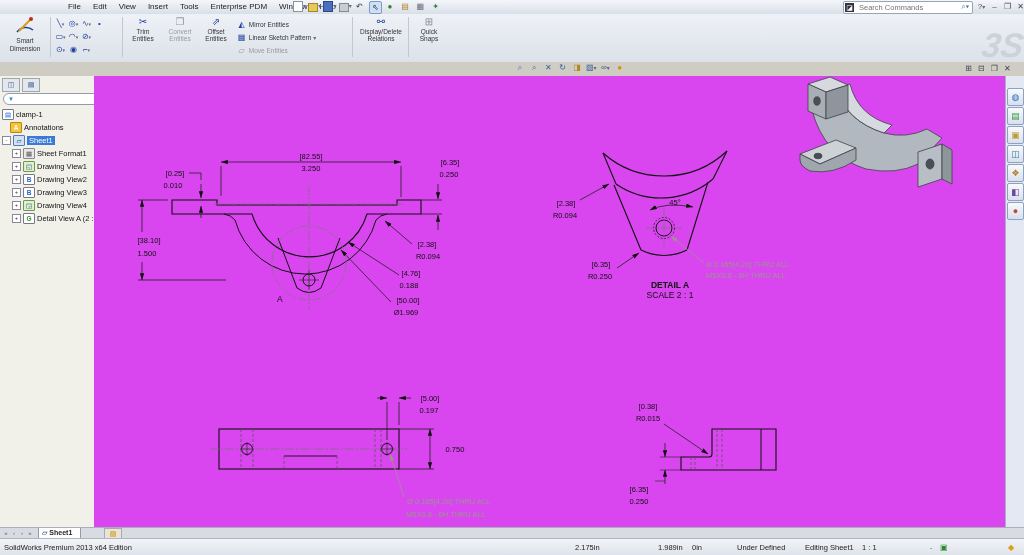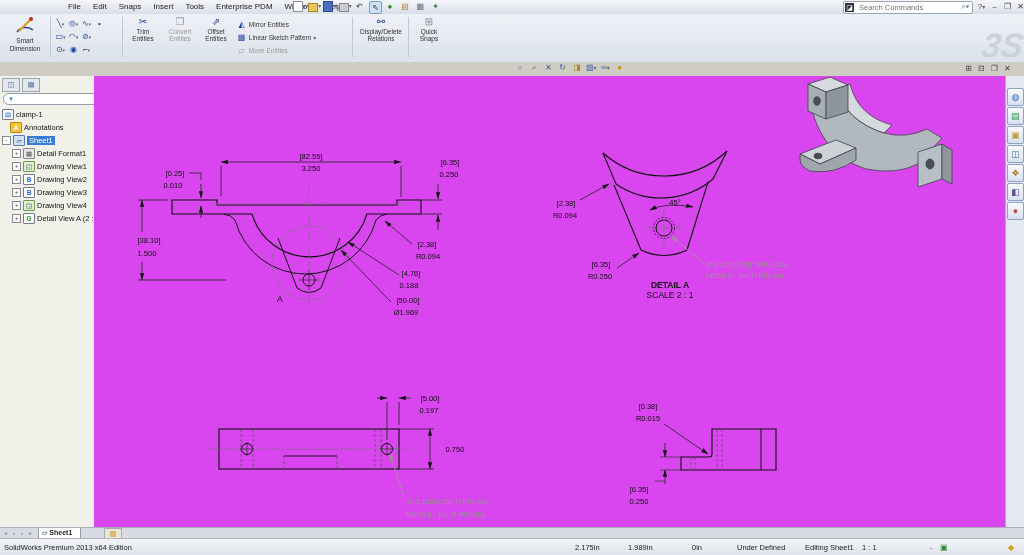--- a/index.html
+++ b/index.html
@@ -84,21 +84,21 @@
              border-top:1px solid #b0b6c0;font-size:7.5px;color:#222;}
   .st{top:4px;white-space:nowrap;}
 </style>
 </head>
 <body>
 
 <div id="root">
 
   <div id="titlebar" class="abs">
     <span id="logo" class="abs"><span>DS</span> <b>SOLIDWORKS</b></span>
-    <span id="menus" class="abs"><span class="menu-item">File</span><span class="menu-item">Edit</span><span class="menu-item">Snaps</span><span class="menu-item">Insert</span><span class="menu-item">Tools</span><span class="menu-item">Enterprise PDM</span><span class="menu-item">Window</span><span class="menu-item">Help</span></span>
+    <span id="menus" class="abs"><span class="menu-item">File</span><span class="menu-item">Edit</span><span class="menu-item">View</span><span class="menu-item">Insert</span><span class="menu-item">Tools</span><span class="menu-item">Enterprise PDM</span><span class="menu-item">Window</span><span class="menu-item">Help</span></span>
     <span id="row1-icons" class="abs">
       <span class="tb1"><span class="mini"></span><span class="dd">▾</span></span>
       <span class="tb1"><span class="mini folder"></span><span class="dd">▾</span></span>
       <span class="tb1"><span class="mini save"></span><span class="dd">▾</span></span>
       <span class="tb1"><span class="mini print"></span><span class="dd">▾</span></span>
       <span class="tb1">↶</span>
       <span class="tb1"><span class="sel-box">⇖</span></span>
       <span class="tb1" style="color:#2a8a2a;">●</span>
       <span class="tb1" style="color:#b07a20;">▤</span>
       <span class="tb1" style="color:#667;">▦</span>
@@ -180,21 +180,21 @@
   <div id="treepanel" class="abs">
     <div class="abs" style="left:2px;top:2px;">
       <span class="ptab">◫</span>
       <span class="ptab">▤</span>
       <span class="abs" style="left:96px;top:1px;font-size:7px;color:#667;">»</span>
     </div>
     <div id="filterbox" class="abs"><span>▼</span></div>
     <div class="trow abs" style="top:32px;left:2px;"><span class="ticon ti-doc">▤</span><span>clamp-1</span></div>
     <div class="trow abs" style="top:45px;left:10px;"><span class="ticon ti-ann">A</span><span>Annotations</span></div>
     <div class="trow abs" style="top:58px;left:2px;"><span class="exp">-</span><span class="ticon ti-sheet">▱</span><span class="sel-row">Sheet1</span></div>
-    <div class="trow abs" style="top:71px;left:12px;"><span class="exp">+</span><span class="ticon ti-fmt">▦</span><span>Detail Format1</span></div>
+    <div class="trow abs" style="top:71px;left:12px;"><span class="exp">+</span><span class="ticon ti-fmt">▦</span><span>Sheet Format1</span></div>
     <div class="trow abs" style="top:84px;left:12px;"><span class="exp">+</span><span class="ticon ti-view">◱</span><span>Drawing View1</span></div>
     <div class="trow abs" style="top:97px;left:12px;"><span class="exp">+</span><span class="ticon ti-viewb">B</span><span>Drawing View2</span></div>
     <div class="trow abs" style="top:110px;left:12px;"><span class="exp">+</span><span class="ticon ti-viewb">B</span><span>Drawing View3</span></div>
     <div class="trow abs" style="top:123px;left:12px;"><span class="exp">+</span><span class="ticon ti-view">◲</span><span>Drawing View4</span></div>
     <div class="trow abs" style="top:136px;left:12px;"><span class="exp">+</span><span class="ticon ti-det">G</span><span>Detail View A (2 : 1)</span></div>
   </div>
 
   <div id="canvas" class="abs">
   <svg width="914" height="451" viewBox="0 0 914 451">
     <defs>
@@ -382,21 +382,21 @@
 
   <div id="sheetrow" class="abs">
     <span class="abs" style="left:2px;top:0;"><span class="nav">«</span><span class="nav">‹</span><span class="nav">›</span><span class="nav">»</span></span>
     <span id="sheet-tab" class="abs"><span style="color:#56a;">▱</span> <span>Sheet1</span></span>
     <span id="addsheet" class="abs">▨</span>
   </div>
 
   <div id="statusbar" class="abs">
     <span class="st abs" style="left:4px;">SolidWorks Premium 2013 x64 Edition</span>
     <span class="st abs" style="left:575px;">2.175in</span>
-    <span class="st abs" style="left:628px;">1.989in</span>
+    <span class="st abs" style="left:658px;">1.989in</span>
     <span class="st abs" style="left:692px;">0in</span>
     <span class="st abs" style="left:737px;">Under Defined</span>
     <span class="st abs" style="left:805px;">Editing Sheet1</span>
     <span class="st abs" style="left:862px;">1 : 1</span>
     <span class="st abs" style="left:910px;margin-top:44px;">IPS</span>
     <span class="st abs" style="left:930px;color:#667;">-</span>
     <span class="st abs" style="left:940px;color:#2a8a2a;font-size:8px;">▣</span>
     <span class="st abs" style="left:1008px;color:#d8a018;font-size:8px;">◆</span>
   </div>
 

